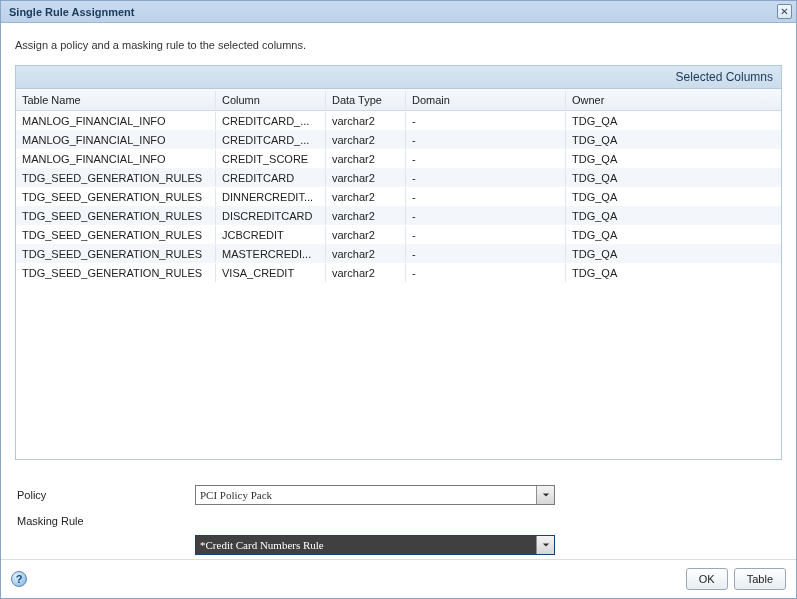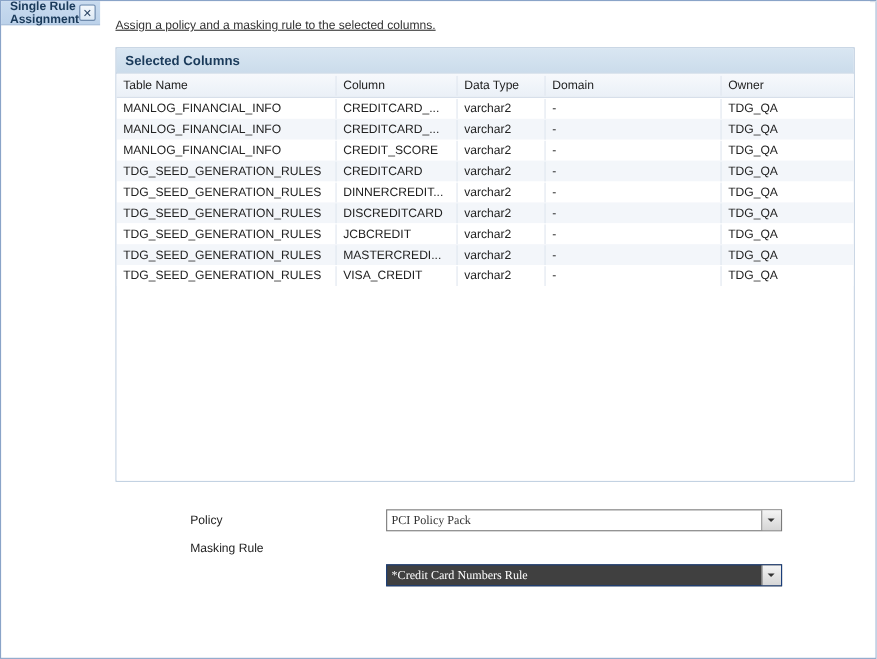--- a/index.html
+++ b/index.html
@@ -11,21 +11,21 @@
     color: #333;
     width: 797px;
     height: 599px;
     overflow: hidden;
   }
   .window {
     width: 797px;
     height: 599px;
     border: 1px solid #8aa4c8;
     display: flex;
-    flex-direction: row;
+    flex-direction: column;
   }
   .titlebar {
     background: linear-gradient(to bottom, #c9dbef 0%, #bcd2ea 100%);
     border-bottom: 1px solid #9bb5d4;
     height: 22px;
     display: flex;
     align-items: center;
     padding: 0 4px 0 8px;
   }
   .titlebar-title { font-weight: bold; font-size: 11px; color: #1a3a5a; flex:1; }
@@ -38,32 +38,33 @@
     display:flex;align-items:center;justify-content:center;
     color:#2a4362;
     cursor: pointer;
   }
   .body-pad {
     padding: 16px 14px 8px 14px;
     flex:1;
     display:flex;
     flex-direction:column;
   }
-  .instr { font-size:11px; color:#333; margin-bottom:14px;text-decoration:underline; }
+  .instr { font-size:11px; color:#333; margin-bottom:14px; }
   .panel {
     border: 1px solid #b5c7db;
     flex: 0 0 auto;
   }
   .panel-header {
     background: linear-gradient(to bottom,#d9e6f2 0%,#cbdceb 100%);
     border-bottom: 1px solid #b5c7db;
     padding: 4px 8px;
-    font-weight: bold;
+    font-weight: normal;
     font-size: 12px;
     color: #1a3a5a;
+    text-align: right;
   }
   .grid-wrap {
     height: 370px;
     overflow: hidden;
     background:#fff;
   }
   .grid-head {
     display:flex;
     background: linear-gradient(to bottom,#f7f9fc 0%,#eaf0f7 100%);
     border-bottom:1px solid #cfd9e6;
@@ -77,21 +78,21 @@
   .c1{ width: 200px; }
   .c2{ width: 110px; }
   .c3{ width: 80px; }
   .c4{ width: 160px; }
   .c5{ width: 120px; flex:1; border-right:none;}
   .grid-body { }
   .row { display:flex; height:19px; align-items:flex-end; font-size:11px; color:#222; }
   .row:nth-child(odd){ background:#fff; }
   .row:nth-child(even){ background:#f3f6fa; }
   .form-area { padding-top: 22px; }
-  .form-row { display:flex; align-items:center; height:26px;justify-content:center; }
+  .form-row { display:flex; align-items:center; height:26px; }
   .form-label { width: 180px; font-size:11px; color:#222; padding-left:2px;}
   .combo {
     width: 360px; height:20px;
     border:1px solid #7a7a7a;
     display:flex;
     align-items:center;
     background:#fff;
     font-size:11px;
     font-family:Liberation Serif, serif;
   }

